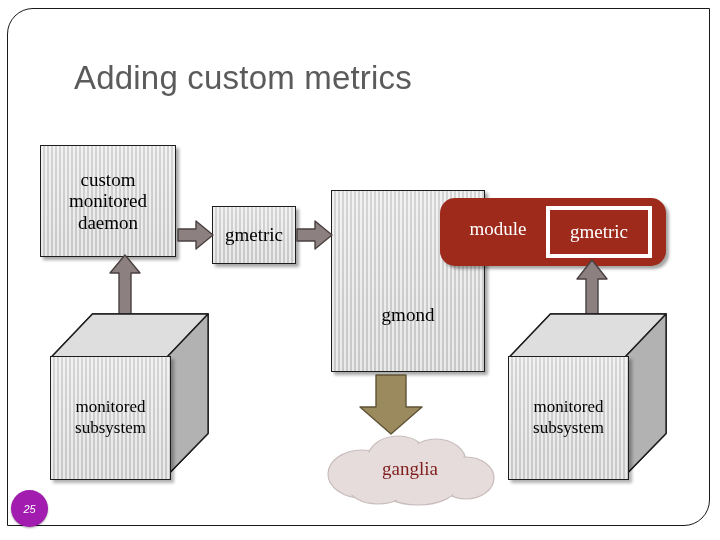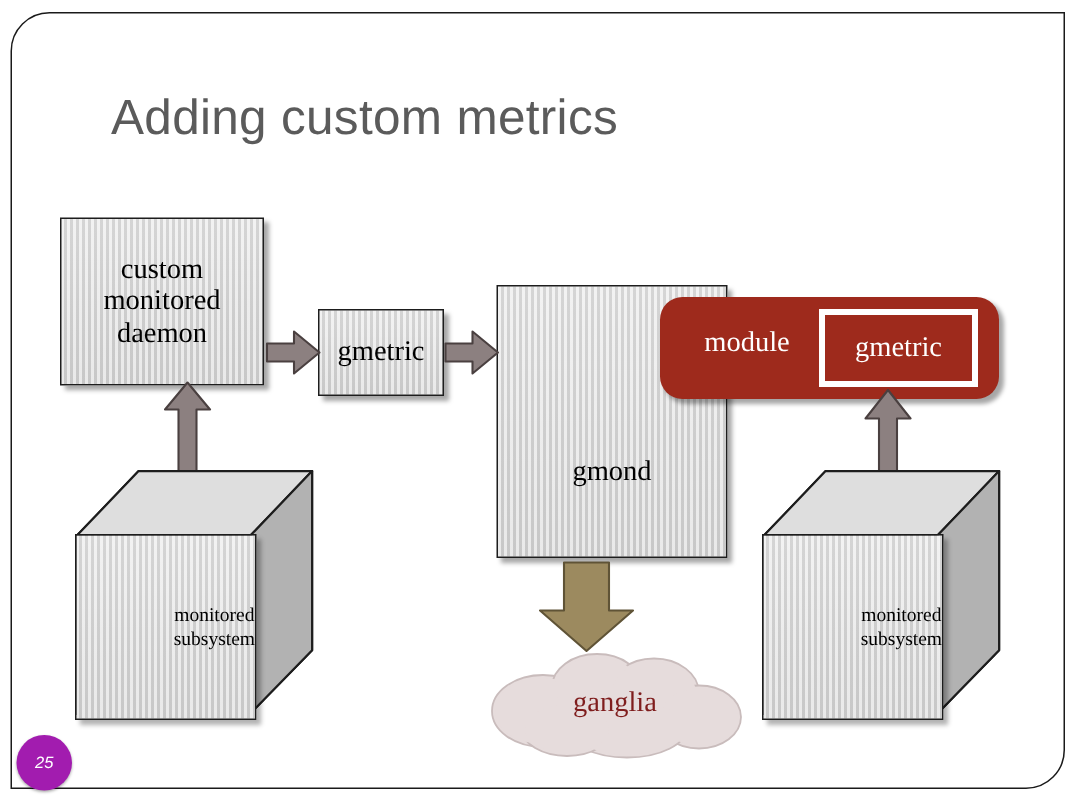--- a/index.html
+++ b/index.html
@@ -156,23 +156,23 @@
     background:
       repeating-linear-gradient(90deg,
         rgba(255,255,255,0.55) 0px,
         rgba(255,255,255,0.55) 2px,
         rgba(186,186,186,0.35) 2px,
         rgba(186,186,186,0.35) 4px),
       linear-gradient(180deg, #e3e3e3 0%, #d6d6d6 60%, #cfcfcf 100%);
     box-shadow: 3px 3px 3px rgba(0,0,0,0.3);
     display: flex;
     align-items: center;
-    justify-content: flex-end;
-    text-align: center;
-    font-size: 13px;
+    justify-content: center;
+    text-align: center;
+    font-size: 17px;
     line-height: 1.22;
     color: #000000;
   }
   .cube .cube-side {
     position: absolute;
     left: 0;
     top: 0;
     width: 160px;
     height: 170px;
   }

